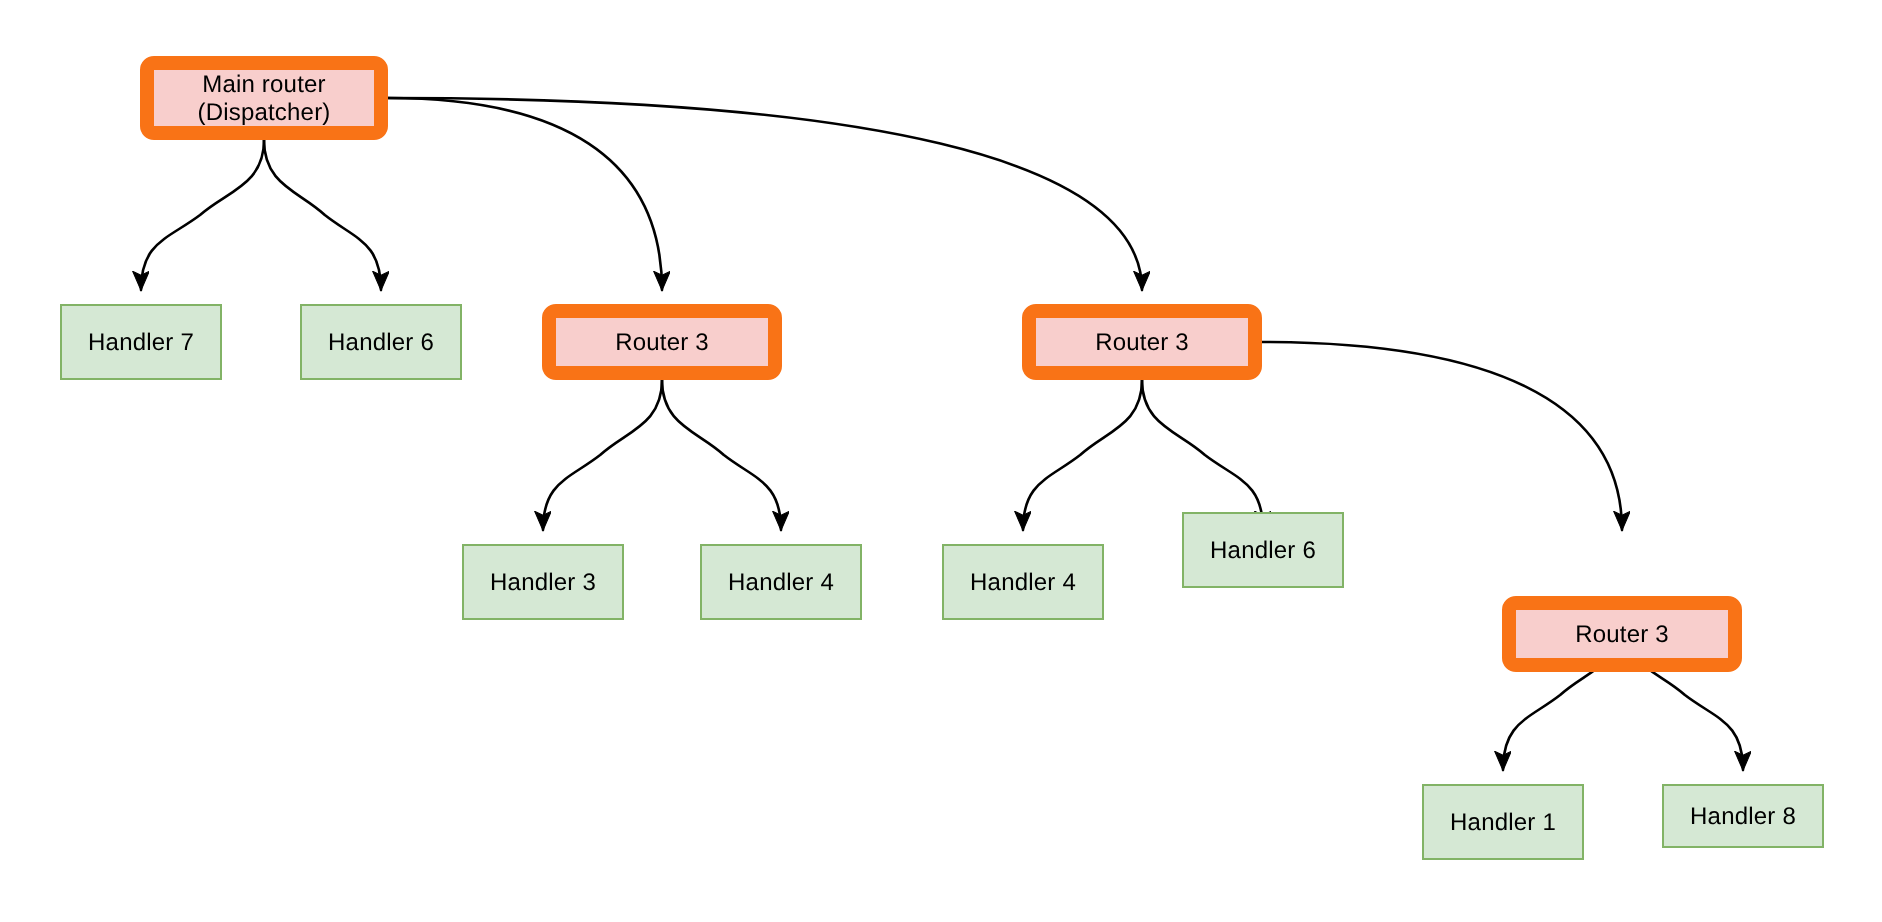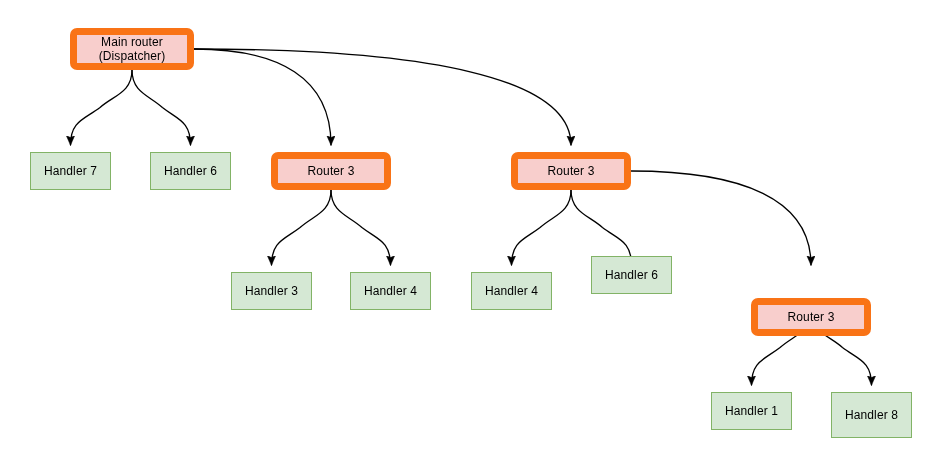--- a/index.html
+++ b/index.html
@@ -85,16 +85,16 @@
       <div class="node node-handler" style="left: 30px; top: 152px; width: 81px; height: 38px;"><span class="node-label">Handler 7</span></div>
       <div class="node node-handler" style="left: 150px; top: 152px; width: 81px; height: 38px;"><span class="node-label">Handler 6</span></div>
       <div class="node node-router" style="left: 271px; top: 152px; width: 120px; height: 38px;"><span class="node-label">Router 3</span></div>
       <div class="node node-router" style="left: 511px; top: 152px; width: 120px; height: 38px;"><span class="node-label">Router 3</span></div>
       <div class="node node-handler" style="left: 231px; top: 272px; width: 81px; height: 38px;"><span class="node-label">Handler 3</span></div>
       <div class="node node-handler" style="left: 350px; top: 272px; width: 81px; height: 38px; align-items: center;"><span class="node-label">Handler 4</span></div>
       <div class="node node-handler" style="left: 471px; top: 272px; width: 81px; height: 38px;"><span class="node-label">Handler 4</span></div>
       <div class="node node-handler" style="left: 591px; top: 256px; width: 81px; height: 38px;"><span class="node-label">Handler 6</span></div>
       <div class="node node-router" style="left: 751px; top: 272px; width: 120px; height: 38px; margin-top: 26px;"><span class="node-label">Router 3</span></div>
       <div class="node node-handler" style="left: 711px; top: 392px; width: 81px; height: 38px;"><span class="node-label">Handler 1</span></div>
-      <div class="node node-handler" style="left: 831px; top: 392px; width: 81px; height: 46px;"><span class="node-label">Handler 8</span></div>
+      <div class="node node-handler" style="left: 831px; top: 392px; width: 81px; height: 32px;"><span class="node-label">Handler 8</span></div>
     </div>
 
 </div>
 
 </body></html>

